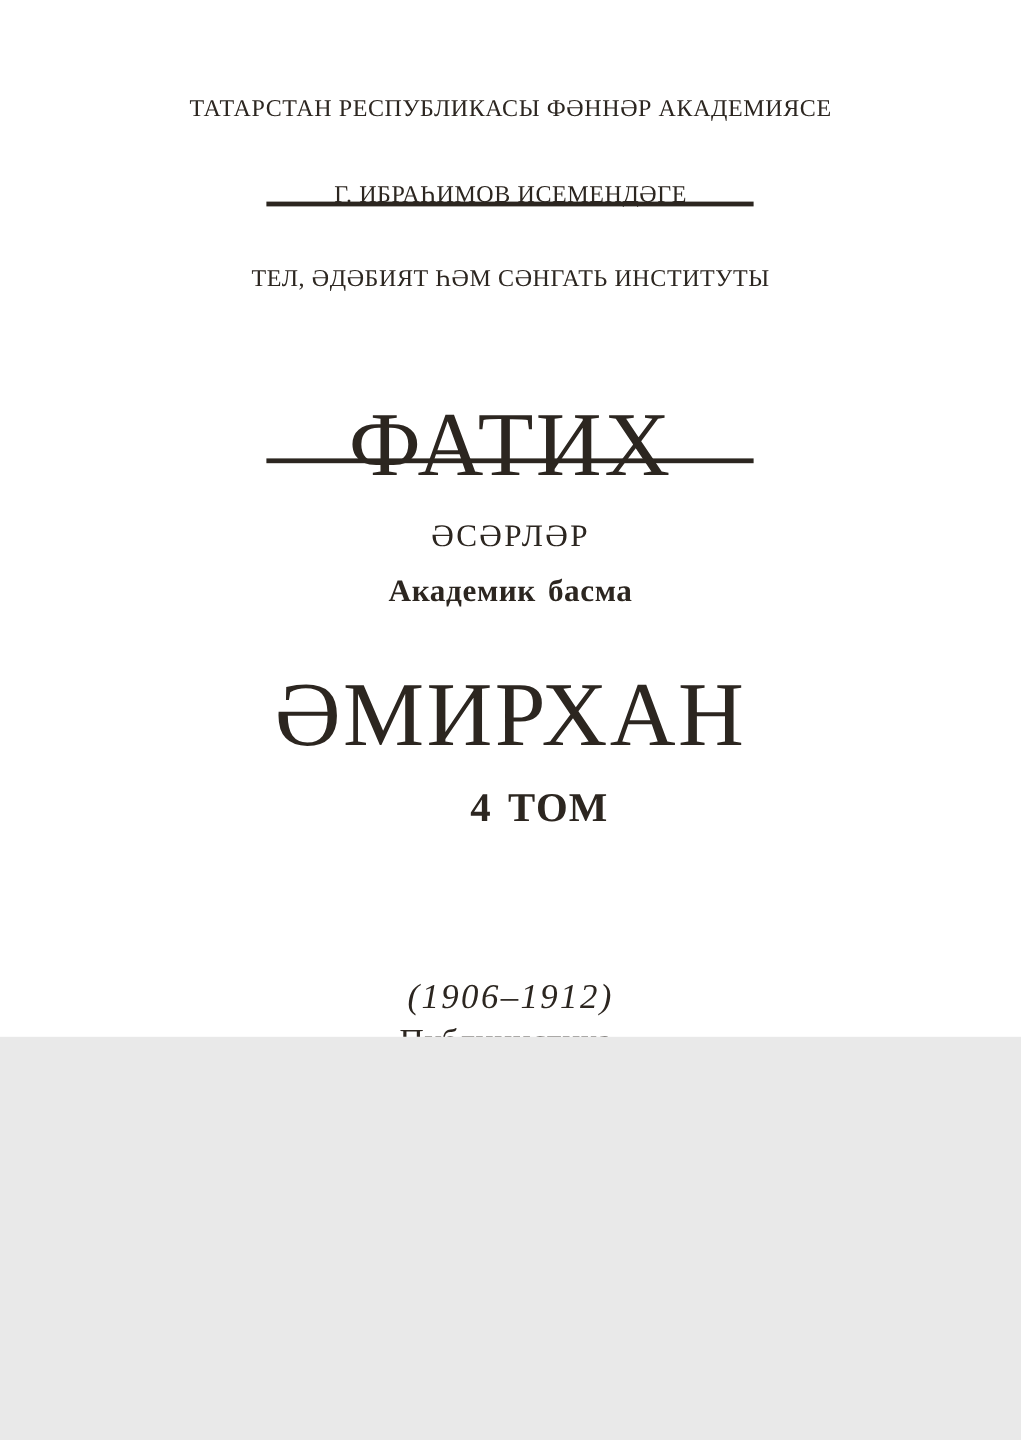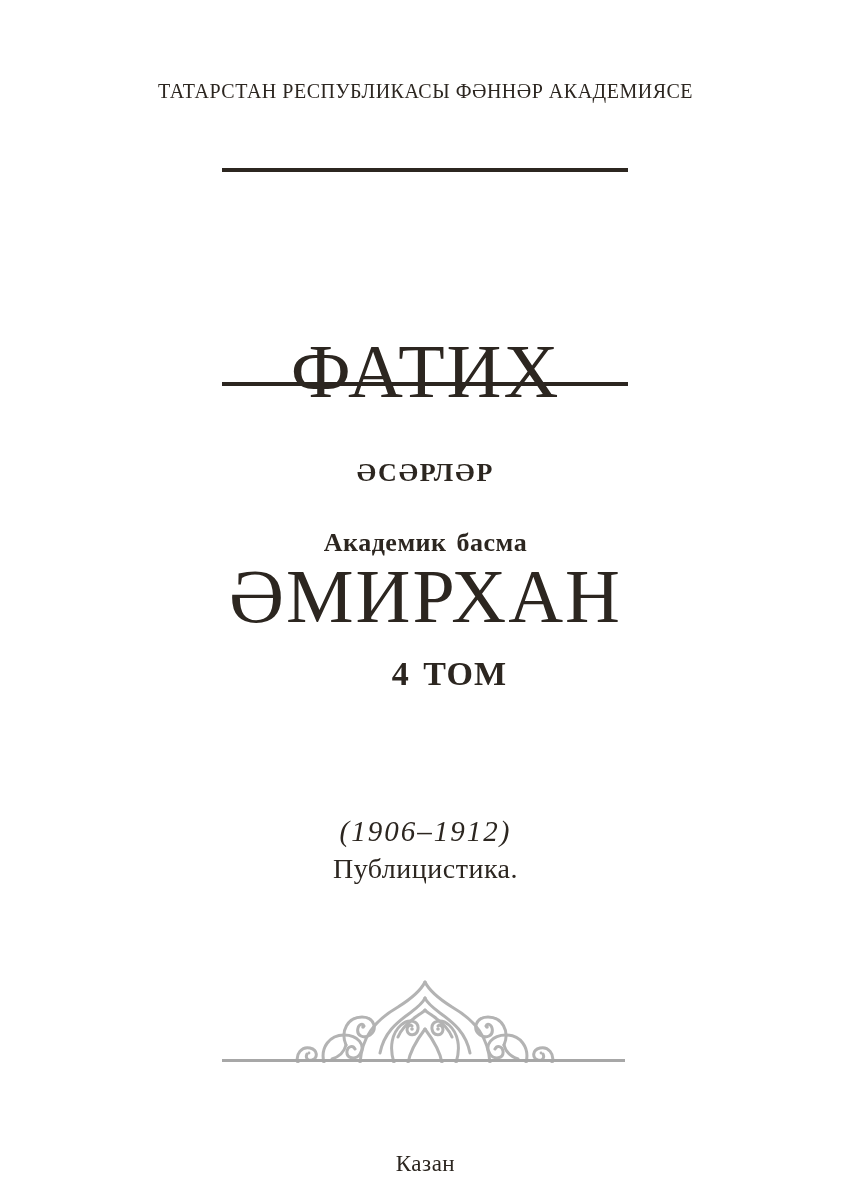--- a/index.html
+++ b/index.html
@@ -3,21 +3,21 @@
 <meta charset="utf-8">
 <style>
   html, body { margin: 0; padding: 0; }
   body {
     background: #e9e9e9;
     font-family: "Liberation Serif", "DejaVu Serif", serif;
   }
   .page {
     position: relative;
     width: 851px;
-    height: 1200px;
+    height: 864px;
     margin: 0 auto;
     background: var(--bg, #ffffff);
     color: var(--ink, #2c2620);
     overflow: hidden;
   }
   .centered {
     position: absolute;
     left: 0;
     right: 0;
     text-align: center;
@@ -41,28 +41,27 @@
   .rule-bottom { top: 382px; }
   .book-title {
     top: 184px;
     font-size: 76px;
     line-height: 75px;
     letter-spacing: 2px;
     font-weight: normal;
     margin: 0;
   }
   .works-label {
-    top: 458px;
+    top: 432px;
     font-size: 26px;
     line-height: 30px;
     letter-spacing: 2px;
-    font-weight: bold;
   }
   .edition-label {
-    top: 528px;
+    top: 478px;
     font-size: 26px;
     line-height: 30px;
     font-weight: bold;
     letter-spacing: 0.5px;
     word-spacing: 3px;
   }
   .volume-set {
     top: 611px;
     font-size: 26px;
     line-height: 30px;
@@ -115,20 +114,22 @@
     word-spacing: 2px;
   }
 </style>
 </head>
 <body>
 
 <div class="page" style="--bg: #ffffff; --ink: #2c2620; --orn: #b3b3b3; --orn-rule: #a7a7a7;">
 
   <div class="centered publisher-header">
     <div>ТАТАРСТАН РЕСПУБЛИКАСЫ ФӘННӘР АКАДЕМИЯСЕ</div>
+    <div>Г. ИБРАҺИМОВ ИСЕМЕНДӘГЕ</div>
+    <div>ТЕЛ, ӘДӘБИЯТ ҺӘМ СӘНГАТЬ ИНСТИТУТЫ</div>
   </div>
 
   <div class="rule rule-top"></div>
 
   <h1 class="centered book-title">
     <div>ФАТИХ</div>
     <div>ӘМИРХАН</div>
   </h1>
 
   <div class="rule rule-bottom"></div>

